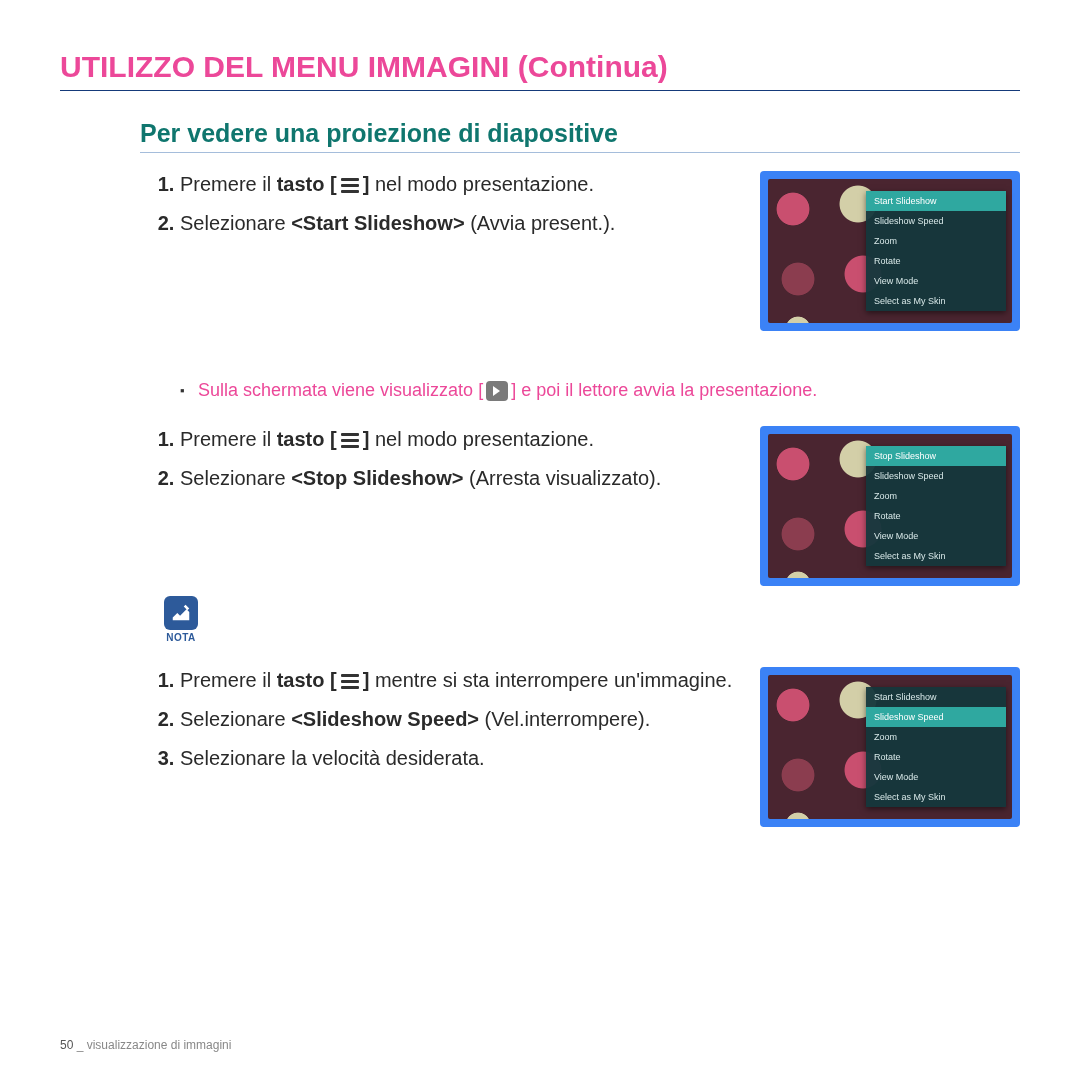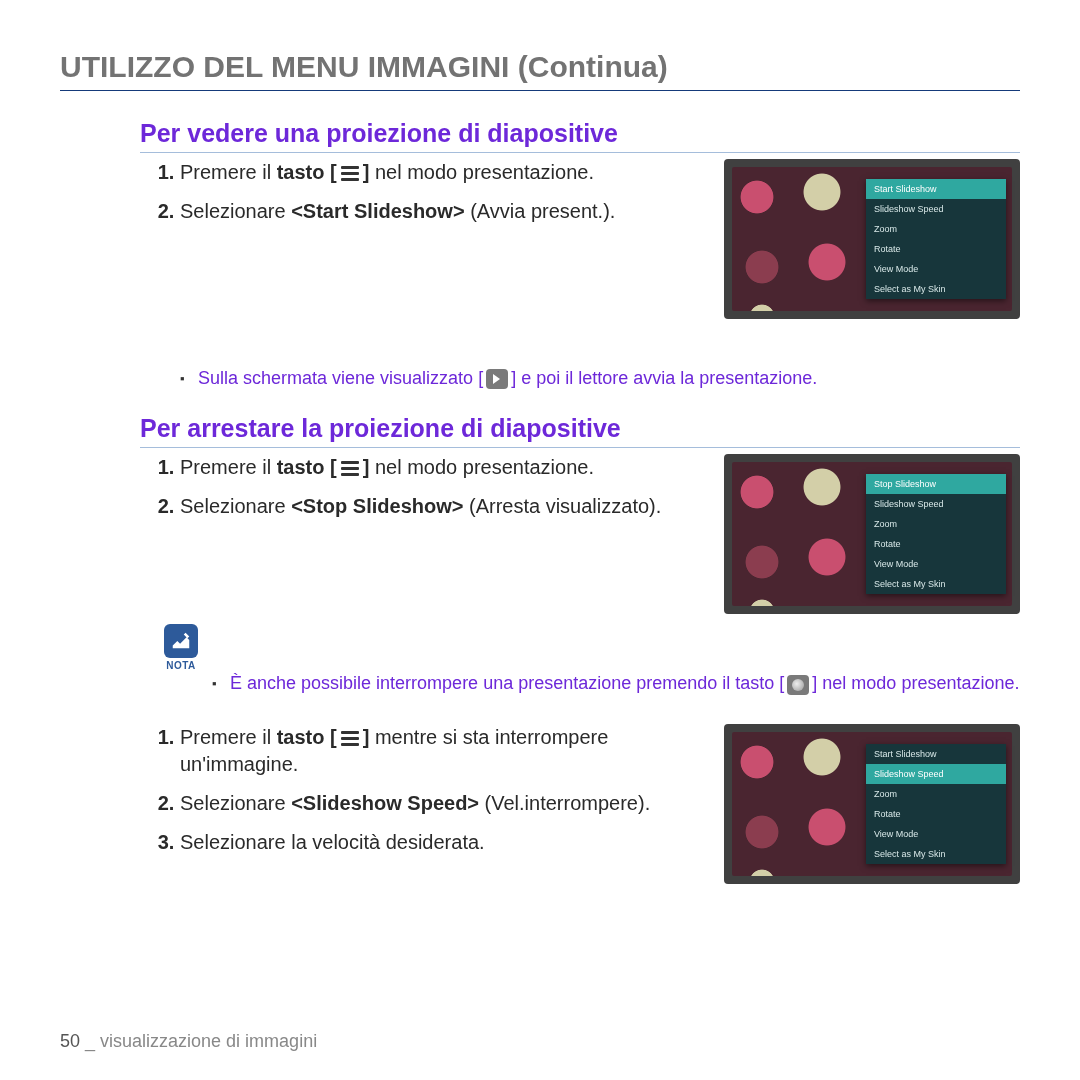--- a/index.html
+++ b/index.html
@@ -6,39 +6,39 @@
   body {
     width: 1080px;
     height: 1080px;
     font-family: Arial, Helvetica, sans-serif;
     background: #fff;
     color: #333;
     padding: 50px 60px 30px 60px;
     position: relative;
   }
   .main-title {
-    color: #737373;
+    color: #ec4899;
     font-size: 30px;
     font-weight: bold;
     border-bottom: 1.5px solid #153a7a;
     padding-bottom: 6px;
     margin-bottom: 28px;
   }
   .section {
     margin-bottom: 24px;
     position: relative;
   }
   .section-title {
-    color: #6d28d9;
+    color: #0f766e;
     font-size: 25px;
     font-weight: bold;
     border-bottom: 1.5px solid #a5bddb;
     padding-bottom: 4px;
     margin-left: 80px;
-    margin-bottom: 6px;
+    margin-bottom: 18px;
   }
   .content-row {
     display: flex;
     align-items: flex-start;
     margin-left: 100px;
     margin-right: 0;
   }
   .text-col { flex: 1; min-width: 0; }
   ol.steps {
     list-style-position: outside;
@@ -52,21 +52,21 @@
   }
   ol.steps li::marker { font-weight: bold; }
   .bold { font-weight: bold; }
   .sub-bullets {
     list-style: none;
     margin-left: 18px;
     margin-top: 6px;
   }
   .sub-bullets li {
     font-size: 18px;
-    color: #6d28d9;
+    color: #ec4899;
     margin-bottom: 4px;
     position: relative;
     padding-left: 18px;
     line-height: 1.3;
     margin-top: 48px;
   }
   .sub-bullets li::before {
     content: "▪";
     position: absolute;
     left: 0;
@@ -151,23 +151,23 @@
   }
   .note-text {
     font-size: 18px;
     color: #333;
     line-height: 1.35;
   }
   .note-text .sub-bullets { margin-left: 0; }
 
   
   .device {
-    width: 296px;
+    width: 260px;
     height: 160px;
-    background: #404040;
+    background: #3b82f6;
     border-radius: 4px;
     padding: 8px;
     flex-shrink: 0;
     position: relative;
     overflow: hidden;
   }
   .candy-bg {
     position: absolute;
     inset: 8px;
     border-radius: 2px;
@@ -194,21 +194,21 @@
     padding: 5px 8px;
     white-space: nowrap;
     overflow: hidden;
   }
   .dev-menu .opt.sel { background: #2fa8a0; color: #fff; }
 
   .footer {
     position: absolute;
     left: 60px;
     bottom: 28px;
-    font-size: 18px;
+    font-size: 12px;
     color: #888;
   }
   .footer .pnum { color: #555; font-weight: 500; }
   .full-bullets { margin-left: 120px; }
 </style>
 </head>
 <body>
 
 <h1 class="main-title">UTILIZZO DEL MENU IMMAGINI (Continua)</h1>
 
@@ -238,21 +238,20 @@
     </div>
   </div>
   <ul class="sub-bullets full-bullets">
     <li>
       <span>Sulla schermata viene visualizzato [</span><span class="small-btn play"></span><span>] e poi il lettore avvia la presentazione.</span>
     </li>
   </ul>
 </div>
 
 <div class="section">
-  <h2 class="section-title">Per arrestare la proiezione di diapositive</h2>
   <div class="content-row">
     <div class="text-col">
       <ol class="steps">
         <li>
           <span>Premere il </span><span class="bold">tasto [</span><span class="menu-icon"><span></span></span><span class="bold">] </span><span>nel modo presentazione.</span>
         </li>
         <li>
           <span>Selezionare </span><span class="bold">&lt;Stop Slideshow&gt; </span><span>(Arresta visualizzato).</span>
         </li>
       </ol>
@@ -271,27 +270,20 @@
   </div>
   <div class="note-row">
     <div class="note-icon-wrap">
       <div class="note-icon">
         <svg viewBox="0 0 24 24">
             <path fill="#fff" d="M3 17l5-5 3 3 7-7 3 3v9H3z M17 3l4 4-2 2-4-4z"></path>
           </svg>
       </div>
       <div class="note-label">NOTA</div>
     </div>
-    <div class="note-text">
-      <ul class="sub-bullets">
-        <li>
-          <span>È anche possibile interrompere una presentazione premendo il tasto [</span><span class="small-btn circle"></span><span>] nel modo presentazione.</span>
-        </li>
-      </ul>
-    </div>
   </div>
 </div>
 
 <div class="section">
   <div class="content-row">
     <div class="text-col">
       <ol class="steps">
         <li>
           <span>Premere il </span><span class="bold">tasto [</span><span class="menu-icon"><span></span></span><span class="bold">] </span><span>mentre si sta interrompere un'immagine.</span>
         </li>

